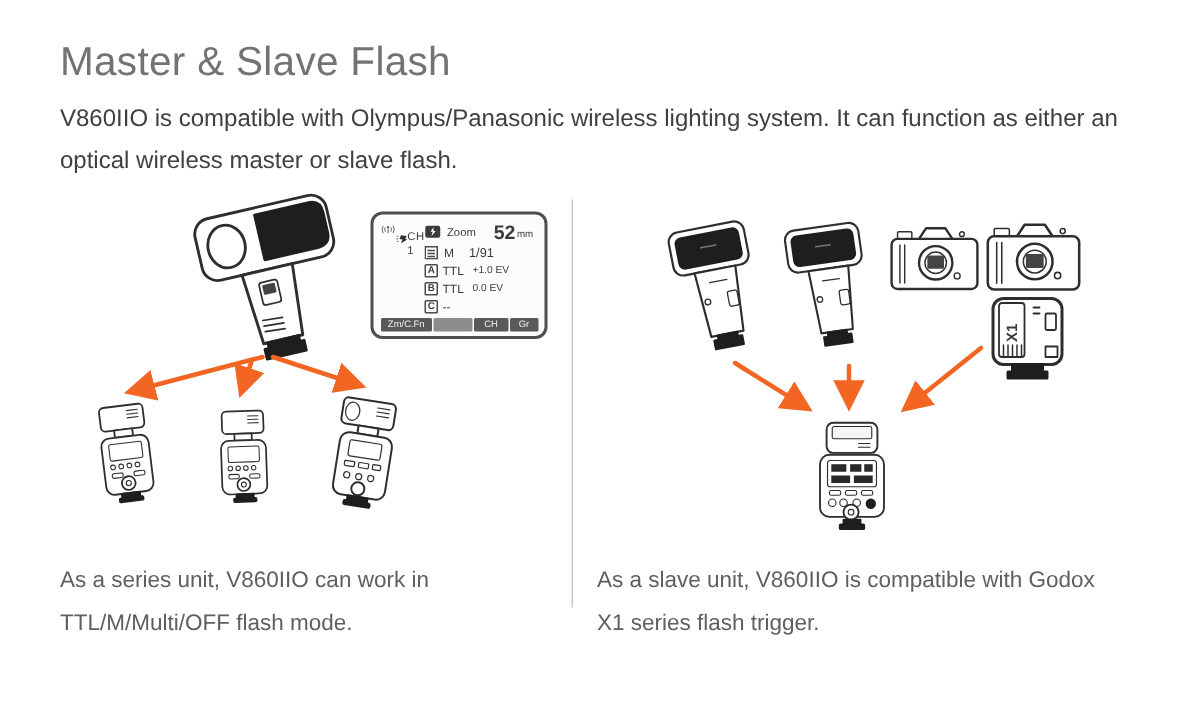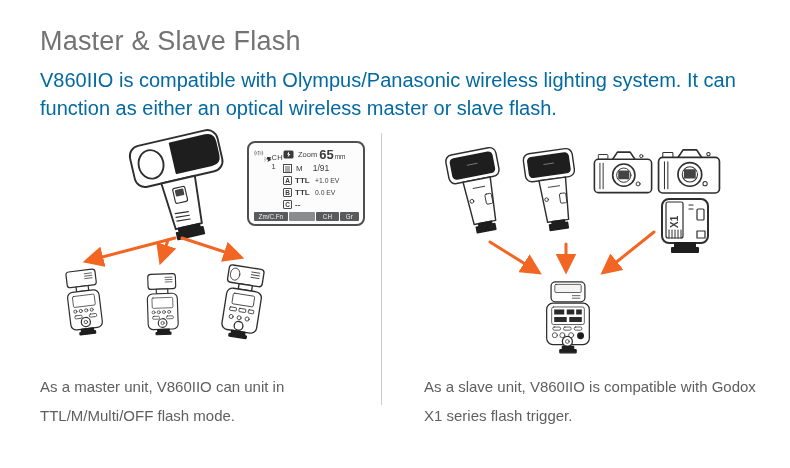--- a/index.html
+++ b/index.html
@@ -1,26 +1,26 @@
 <!DOCTYPE html>
 <html><head>
 <meta charset="utf-8">
 <style>
   * { margin:0; padding:0; box-sizing:border-box; }
   body { background:#fff; font-family:"Liberation Sans", sans-serif; }
   .page { position:relative; width:790px; height:468px; background:#fff; overflow:hidden; }
 
   .title { position:absolute; left:40px; top:26px; font-size:27px; font-weight:400; color:#737373; letter-spacing:0.2px; }
-  .intro { position:absolute; left:40px; top:66px; width:732px; font-size:20px; line-height:28px; color:#0369a1; }
+  .intro { position:absolute; left:40px; top:66px; width:732px; font-size:16px; line-height:28px; color:#404040; }
 
   .divider { position:absolute; left:381px; top:133px; width:1px; height:272px; background:#ccc; }
 
   .caption { position:absolute; top:372px; font-size:15px; line-height:29px; color:#5f5f5f; }
   .caption.left  { left:40px;  width:335px; }
-  .caption.right { left:424px; width:345px; }
+  .caption.right { left:398px; width:345px; }
 
   .abs { position:absolute; }
 
   
   .art { stroke:#2e2e2e; fill:#fff; stroke-width:2; stroke-linejoin:round; stroke-linecap:round; }
   .art .dark { fill:#1e1e1e; stroke:#1e1e1e; }
   .art .mid  { fill:#444; stroke:#444; }
   .art .thin { stroke-width:1.2; fill:none; }
   .art .thinf { stroke-width:1.2; }
 
@@ -30,28 +30,28 @@
   
   .lcd { position:absolute; left:247px; top:141px; width:118px; height:85px;
          border:2px solid #4f4f4f; border-radius:8px; background:#fcfcfc;
          padding:4px 4px 3px 5px; display:flex; flex-direction:column; color:#3a3a3a; }
   .lcd-main { display:flex; flex:1; }
   .lcd-left { width:29px; display:flex; flex-direction:row; align-items:flex-start; }
   .lcd-left .ch { font-size:7.5px; margin-top:6px; letter-spacing:0.3px; }
   .lcd-right { flex:1; display:flex; flex-direction:column; }
   .lcd-row { display:flex; align-items:center; height:12px; }
   .lcd-row.zoomrow { height:15px; }
-  .zoom-label { font-size:7.5px; margin:0 2px 0 3px; }
+  .zoom-label { font-size:7.5px; margin:0 12px 0 3px; }
   .zoom-value { font-size:13px; font-weight:bold; line-height:1; }
   .zoom-unit  { font-size:6.5px; margin-left:1px; align-self:flex-end; padding-bottom:2px; }
   .mode-label { font-size:8px; margin-left:3px; }
   .mode-value { font-size:8.5px; margin-left:10px; }
   .gbadge { width:9px; height:9px; border:1px solid #4a4a4a; border-radius:1px;
             font-size:6.5px; font-weight:bold; display:flex; align-items:center; justify-content:center; flex:0 0 auto; }
-  .gmode { font-size:8px; margin-left:3px; min-width:16px;font-weight:bold; }
+  .gmode { font-size:8px; margin-left:3px; min-width:16px; }
   .gval  { font-size:6.8px; margin-left:4px; }
   .softbar { display:flex; gap:1px; height:11px; margin-top:2px; }
   .softkey { background:#595a5c; color:#f2f2f2; font-size:6.3px; display:flex;
              align-items:center; justify-content:center; border-radius:1px; overflow:hidden; white-space:nowrap; }
   .softkey.s0 { flex:33 0 0; }
   .softkey.s1 { flex:26 0 0; background:#8a8c8e; }
   .softkey.s2 { flex:22 0 0; }
   .softkey.s3 { flex:19 0 0; }
   .iconbox { margin-right:1px; flex:0 0 auto; }
 </style>
@@ -113,21 +113,21 @@
           </svg>
           <div class="ch">CH 1</div>
         </div>
         <div class="lcd-right">
           <div class="lcd-row zoomrow">
             <svg class="iconbox" width="11" height="9" viewBox="0 0 11 9">
               <rect x="0.5" y="0.5" width="10" height="8" rx="1.5" fill="#3a3a3a"></rect>
               <polygon points="6,1.5 4,4.5 5.5,4.5 4.5,7.5 7.5,4 6,4" fill="#fff"></polygon>
             </svg>
             <span class="zoom-label">Zoom</span>
-            <span class="zoom-value">65</span>
+            <span class="zoom-value">52</span>
             <span class="zoom-unit">mm</span>
           </div>
           <div class="lcd-row">
             <svg class="iconbox" width="9" height="9" viewBox="0 0 9 9">
               <rect x="0.5" y="0.5" width="8" height="8" fill="none" stroke="#4a4a4a"></rect>
               <g stroke="#4a4a4a" stroke-width="0.9">
                   <line x1="2" y1="3" x2="7" y2="3"></line>
                   <line x1="2" y1="5" x2="7" y2="5"></line>
                   <line x1="2" y1="7" x2="7" y2="7"></line>
                 </g>
@@ -237,21 +237,21 @@
             <circle cx="32" cy="78" r="3"></circle>
             <circle cx="44" cy="78" r="3"></circle>
             <circle cx="56" cy="78" r="3"></circle>
           </g>
         <circle cx="45" cy="90" r="6.5"></circle>
         <rect class="dark" x="36" y="98" width="20" height="5"></rect>
           <rect class="dark" x="33" y="103" width="26" height="4" rx="1"></rect>
       </g>
     </svg>
 
-    <p class="caption left">As a master unit, V860IIO can unit in TTL/M/Multi/OFF flash mode.</p>
+    <p class="caption left">As a series unit, V860IIO can work in TTL/M/Multi/OFF flash mode.</p>
   </div>
 
   <div>
 
     <svg class="abs" style="left:446px; top:142px; transform:rotate(-11deg);" width="64" height="97" viewBox="0 0 88 118">
       <g class="art">
         <rect x="8" y="4" width="70" height="40" rx="9"></rect>
         <rect class="dark" x="14" y="10" width="58" height="28" rx="5"></rect>
         <line x1="36" y1="22" x2="50" y2="22" stroke="#777" stroke-width="1.4"></line>
         <path d="M26 44 L64 44 L60 104 L30 104 Z"></path>

